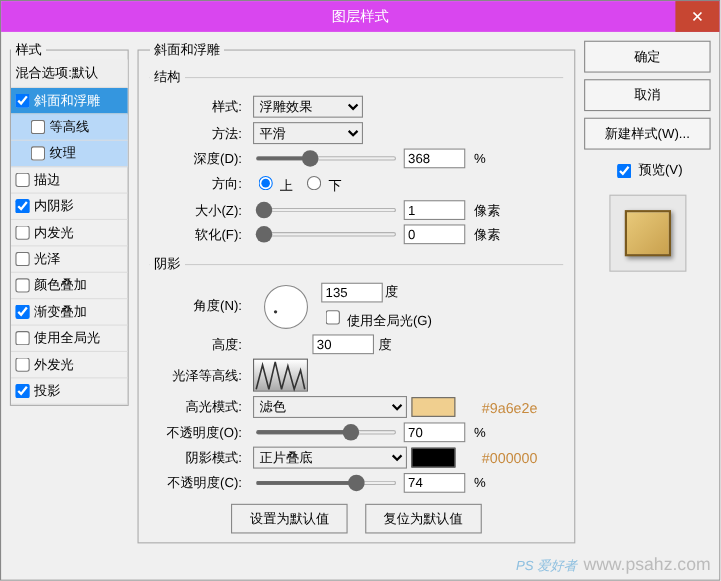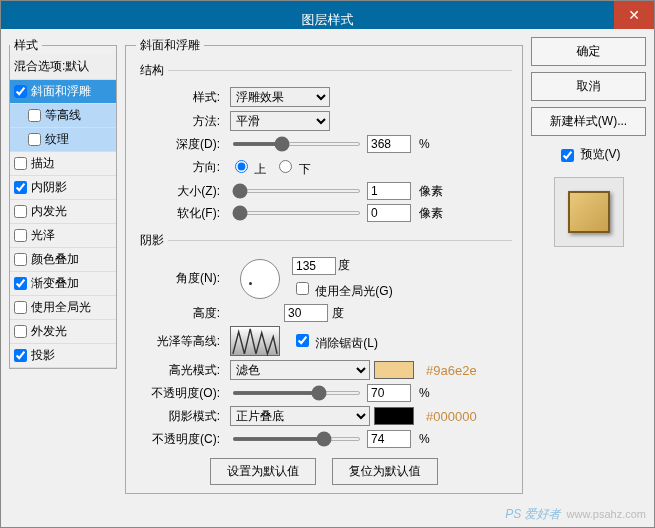--- a/index.html
+++ b/index.html
@@ -1,54 +1,54 @@
 <!DOCTYPE html>
 <html><head>
 <meta charset="utf-8">
 <style>
 * { box-sizing: border-box; font-family: "Microsoft YaHei", SimSun, sans-serif; font-size: 12px; }
 body { margin: 0; background: #fff; }
 .window { width: 655px; height: 528px; background: #f0f0f0; border: 1px solid #888; position: relative; }
-.titlebar { height: 28px; background: #0369a1; color: #fff; display: flex; align-items: flex-end; justify-content: center; position: relative; }
+.titlebar { height: 28px; background: #d946ef; color: #fff; display: flex; align-items: center; justify-content: center; position: relative; }
 .titlebar .title { font-size: 13px; }
 .titlebar .close { position: absolute; right: 0; top: 0; width: 40px; height: 28px; background: #c74632; color: #fff; display: flex; align-items: center; justify-content: center; font-size: 14px; cursor: pointer; }
 .body { padding: 8px; display: flex; gap: 8px; height: calc(100% - 28px); }
 .styles-panel { width: 108px; }
 .styles-panel fieldset { border: 1px solid #aaa; margin: 0; padding: 0; }
 .styles-panel legend { padding: 0 4px; }
 .style-item { display: flex; align-items: center; padding: 3px 4px; border-bottom: 1px solid #ddd; cursor: pointer; }
 .style-item.header { background: #eee; padding: 4px; }
 .style-item.selected { background: #3496df; color: #fff; }
 .style-item.sub { padding-left: 18px; background: #b8d8f8; }
 .style-item input[type=checkbox] { margin: 0 4px 0 0; }
 .main { flex: 1; display: flex; flex-direction: column; gap: 6px; }
 .main fieldset { border: 1px solid #aaa; margin: 0; padding: 8px 10px; }
 .main legend { padding: 0 4px; }
 .row { display: flex; align-items: center; margin: 4px 0; gap: 4px; }
 .row .lbl { width: 90px; text-align: right; padding-right: 6px; }
 .row select { width: 100px; }
 .row input[type=range] { flex: 0 0 110px; }
-.row input[type=text].num { width: 44px; text-align: left; border: 1px solid #888; padding: 1px 3px; }
+.row input[type=text].num { width: 56px; text-align: left; border: 1px solid #888; padding: 1px 3px; }
 .row .unit { margin-left: 4px; }
 .radio-group { display: flex; align-items: center; gap: 8px; }
 .angle-circle { width: 40px; height: 40px; border: 1px solid #888; border-radius: 50%; margin-left: 10px; position: relative; background: #fff; }
 .angle-circle::after { content: ''; position: absolute; width: 3px; height: 3px; background: #333; border-radius: 50%; left: 8px; top: 22px; }
 .contour-box { width: 50px; height: 30px; border: 1px solid #666; background: linear-gradient(to top, #aaa 0%, #fff 100%); display: inline-block; position: relative; }
 .contour-box svg { position: absolute; inset: 0; }
 .swatch { width: 40px; height: 18px; border: 1px solid #666; display: inline-block; }
-.hex { color: #c78a3e; font-size: 13px; margin-left: 8px; }
+.hex { color: #c78a3e; font-size: 13px; margin-left: 20px; }
 .buttons-bottom { text-align: center; margin-top: 6px; }
 .buttons-bottom button { padding: 4px 16px; margin: 0 6px; background: #f0f0f0; border: 1px solid #888; }
 .right-panel { width: 115px; display: flex; flex-direction: column; gap: 6px; align-items: stretch; }
 .right-panel button { padding: 5px 4px; background: #f5f5f5; border: 1px solid #888; cursor: pointer; }
 .preview-check { display: flex; justify-content: center; gap: 4px; margin-top: 4px; }
 .preview-box { width: 70px; height: 70px; margin: 6px auto; background: #e8e8e8; border: 1px solid #bbb; display: flex; align-items: center; justify-content: center; }
 .preview-cube { width: 42px; height: 42px; background: linear-gradient(135deg, #e8c97a, #c9a14e); border: 2px solid #7a5a1e; box-shadow: 2px 2px 4px rgba(0,0,0,0.4); }
 .watermark { position: absolute; right: 8px; bottom: 4px; color: #8fc0e0; font-size: 16px; font-style: italic; font-family: Georgia, serif; pointer-events: none; }
-.watermark .ai { color: #bbb; font-size: 11px; font-style: normal; margin-left: 6px; }
+.watermark .ai { color: #bbb; font-size: 16px; font-style: normal; margin-left: 6px; }
 input[type=range] { accent-color: #666; height: 4px; }
 select { border: 1px solid #888; padding: 1px; }
 </style>
 </head>
 <body>
 
 <div class="window">
   <div class="titlebar">
     <span class="title">图层样式</span>
     <div class="close">✕</div>
@@ -170,21 +170,20 @@
             <input type="text" class="num" value="30" style="">
             <span>度</span>
           </div>
           <div class="row">
             <span class="lbl">光泽等高线:</span>
             <span class="contour-box">
               <svg viewBox="0 0 50 30">
                   <path d="M2 28 L8 5 L14 28 L20 2 L26 28 L32 6 L38 28 L44 10 L48 28" fill="none" stroke="#333" stroke-width="1.5"></path>
                 </svg>
             </span>
-            <label style="margin-left:8px"><input type="checkbox" checked="" style=""> <span>消除锯齿(L)</span></label>
           </div>
           <div class="row">
             <span class="lbl">高光模式:</span>
             <select style="width:140px"><option>滤色</option></select>
             <span class="swatch" id="hl-swatch" style="background: rgb(240, 207, 143);"></span>
             <span class="hex">#9a6e2e</span>
           </div>
           <div class="row">
             <span class="lbl">不透明度(O):</span>
             <input type="range" min="0" max="100" value="70" style="">

